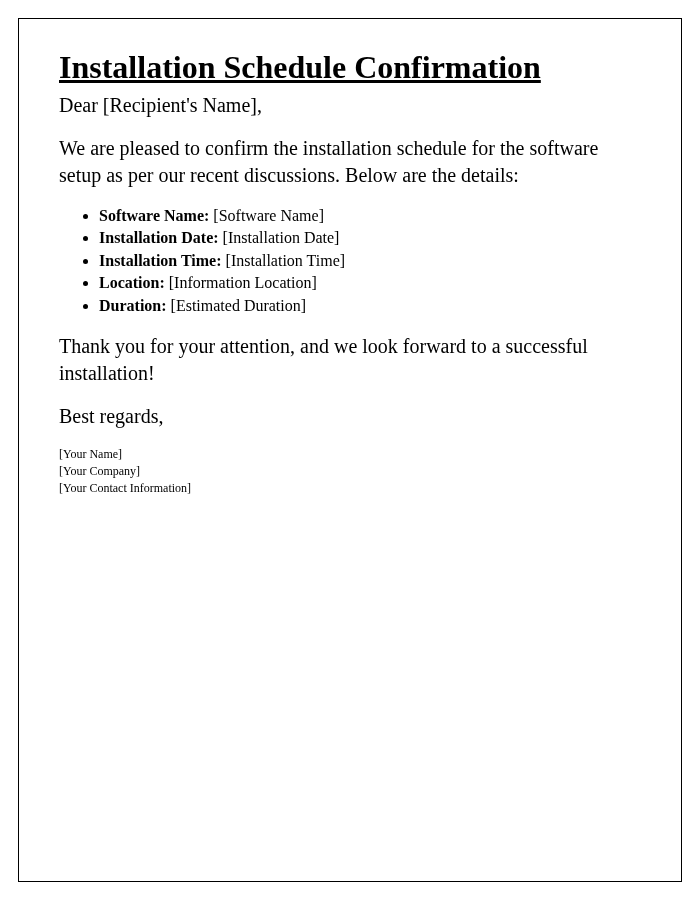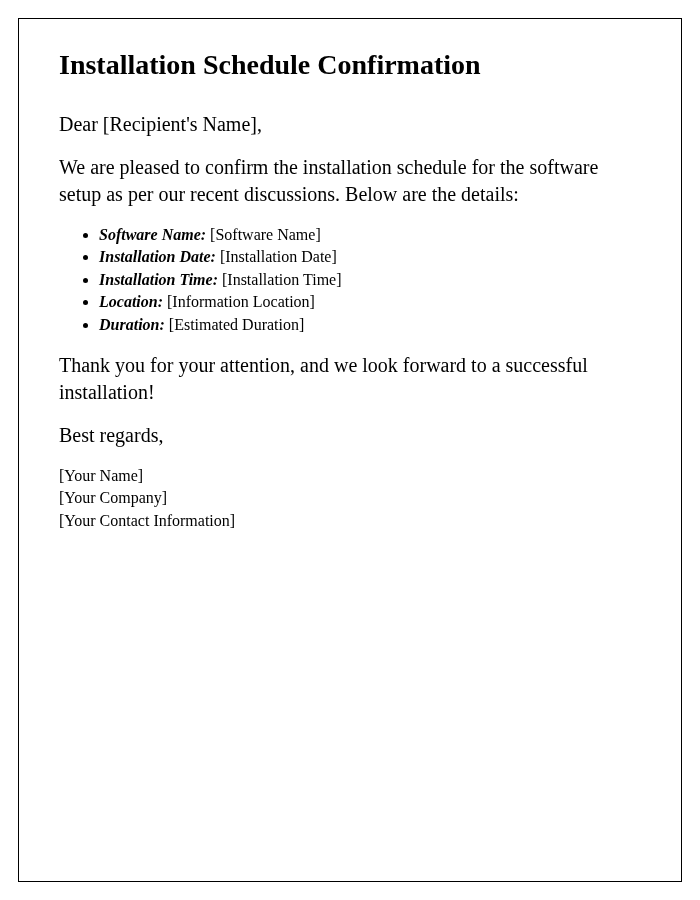--- a/index.html
+++ b/index.html
@@ -14,43 +14,43 @@
       height: 900px;
       padding: 18px;
     }
     .page {
       border: 1px solid #000;
       width: 100%;
       height: 100%;
       padding: 30px 40px;
     }
     h1 {
-      font-size: 28px;
+      font-size: 32px;
       font-weight: bold;
-      margin-bottom: 30px;
+      margin-bottom: 6px;
+      text-decoration: underline;
     }
     p {
       font-size: 20px;
       margin-bottom: 16px;
       line-height: 1.35;
     }
     ul {
       margin-left: 40px;
       margin-bottom: 16px;
     }
     li {
       font-size: 16px;
       line-height: 1.4;
     }
     li .label {
       font-weight: bold;
-      font-style: italic;
     }
     .sig-line {
-      font-size: 16px;
+      font-size: 12px;
       line-height: 1.4;
     }
   </style>
 </head>
 <body>
 
 <div class="page">
   <h1>Installation Schedule Confirmation</h1>
 
   <p>Dear [Recipient's Name],</p>

